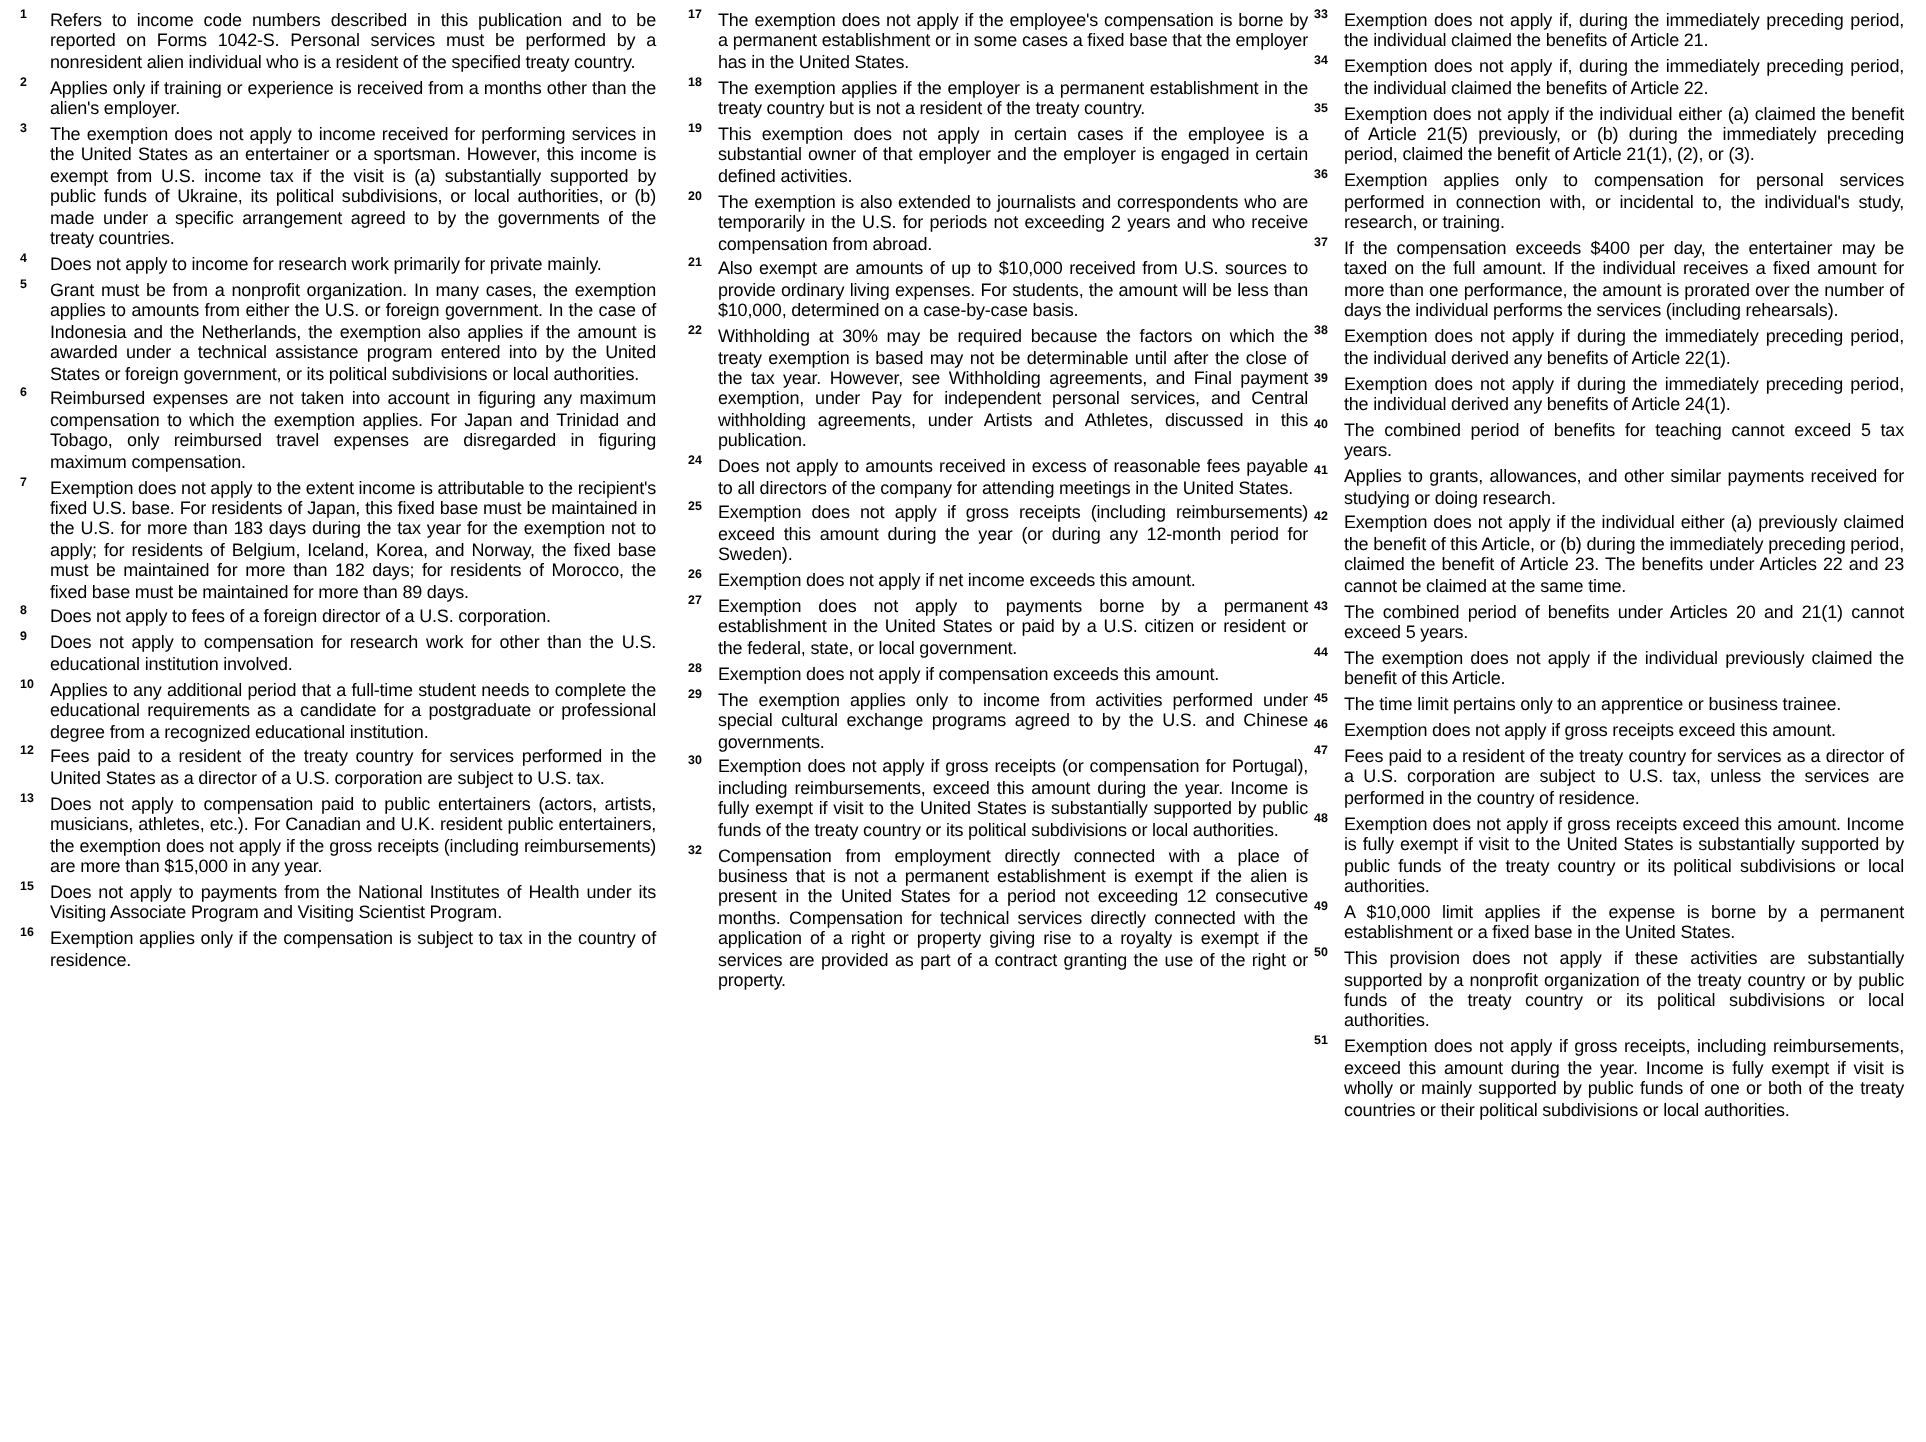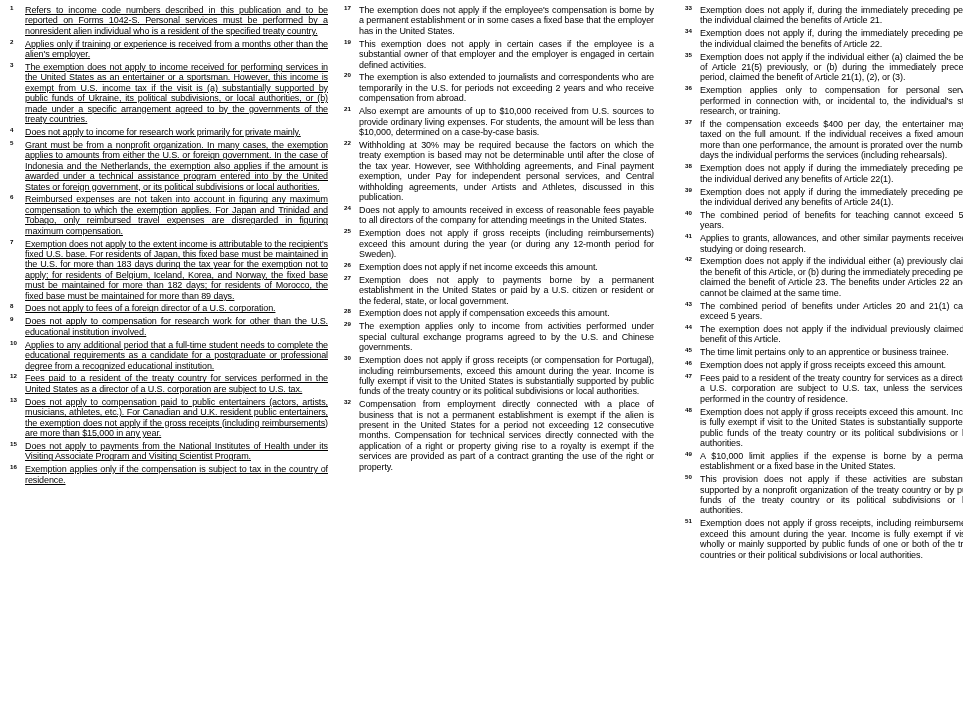--- a/index.html
+++ b/index.html
@@ -12,22 +12,22 @@
   }
   .page {
     width: 963px; height: 721px;
     padding: 5px 4px 0 8px;
     display: flex;
     flex-direction: row;
   }
   .col {
     flex: 0 0 auto;
   }
-  .col-1 { width: 320px; margin-right: 14px; text-decoration: underline; }
-  .col-2 { width: 312px; margin-right: 29px; }
+  .col-1 { width: 320px; margin-right: 14px; }
+  .col-2 { width: 312px; margin-right: 1px; }
   .col-3 { width: 297px; }
   .note {
     position: relative;
     padding-left: 17px;
     font-size: 9px;
     line-height: 10.4px;
     text-align: justify;
     letter-spacing: -0.1px;
     margin-bottom: 2.5px;
     color: #000000;
@@ -57,20 +57,21 @@
       <div class="note"><span class="fn-num">8</span><span>Does not apply to fees of a foreign director of a U.S. corporation.</span></div>
       <div class="note"><span class="fn-num">9</span><span>Does not apply to compensation for research work for other than the U.S. educational institution involved.</span></div>
       <div class="note"><span class="fn-num">10</span><span>Applies to any additional period that a full-time student needs to complete the educational requirements as a candidate for a postgraduate or professional degree from a recognized educational institution.</span></div>
       <div class="note"><span class="fn-num">12</span><span>Fees paid to a resident of the treaty country for services performed in the United States as a director of a U.S. corporation are subject to U.S. tax.</span></div>
       <div class="note"><span class="fn-num">13</span><span>Does not apply to compensation paid to public entertainers (actors, artists, musicians, athletes, etc.). For Canadian and U.K. resident public entertainers, the exemption does not apply if the gross receipts (including reimbursements) are more than $15,000 in any year.</span></div>
       <div class="note"><span class="fn-num">15</span><span>Does not apply to payments from the National Institutes of Health under its Visiting Associate Program and Visiting Scientist Program.</span></div>
       <div class="note"><span class="fn-num">16</span><span>Exemption applies only if the compensation is subject to tax in the country of residence.</span></div>
     </div>
   <div class="col col-2">
       <div class="note"><span class="fn-num">17</span><span>The exemption does not apply if the employee's compensation is borne by a permanent establishment or in some cases a fixed base that the employer has in the United States.</span></div>
+      <div class="note"><span class="fn-num">18</span><span>The exemption applies if the employer is a permanent establishment in the treaty country but is not a resident of the treaty country.</span></div>
       <div class="note"><span class="fn-num">19</span><span>This exemption does not apply in certain cases if the employee is a substantial owner of that employer and the employer is engaged in certain defined activities.</span></div>
       <div class="note"><span class="fn-num">20</span><span>The exemption is also extended to journalists and correspondents who are temporarily in the U.S. for periods not exceeding 2 years and who receive compensation from abroad.</span></div>
       <div class="note"><span class="fn-num">21</span><span>Also exempt are amounts of up to $10,000 received from U.S. sources to provide ordinary living expenses. For students, the amount will be less than $10,000, determined on a case-by-case basis.</span></div>
       <div class="note"><span class="fn-num">22</span><span>Withholding at 30% may be required because the factors on which the treaty exemption is based may not be determinable until after the close of the tax year. However, see Withholding agreements, and Final payment exemption, under Pay for independent personal services, and Central withholding agreements, under Artists and Athletes, discussed in this publication.</span></div>
       <div class="note"><span class="fn-num">24</span><span>Does not apply to amounts received in excess of reasonable fees payable to all directors of the company for attending meetings in the United States.</span></div>
       <div class="note"><span class="fn-num">25</span><span>Exemption does not apply if gross receipts (including reimbursements) exceed this amount during the year (or during any 12-month period for Sweden).</span></div>
       <div class="note"><span class="fn-num">26</span><span>Exemption does not apply if net income exceeds this amount.</span></div>
       <div class="note"><span class="fn-num">27</span><span>Exemption does not apply to payments borne by a permanent establishment in the United States or paid by a U.S. citizen or resident or the federal, state, or local government.</span></div>
       <div class="note"><span class="fn-num">28</span><span>Exemption does not apply if compensation exceeds this amount.</span></div>
       <div class="note"><span class="fn-num">29</span><span>The exemption applies only to income from activities performed under special cultural exchange programs agreed to by the U.S. and Chinese governments.</span></div>

